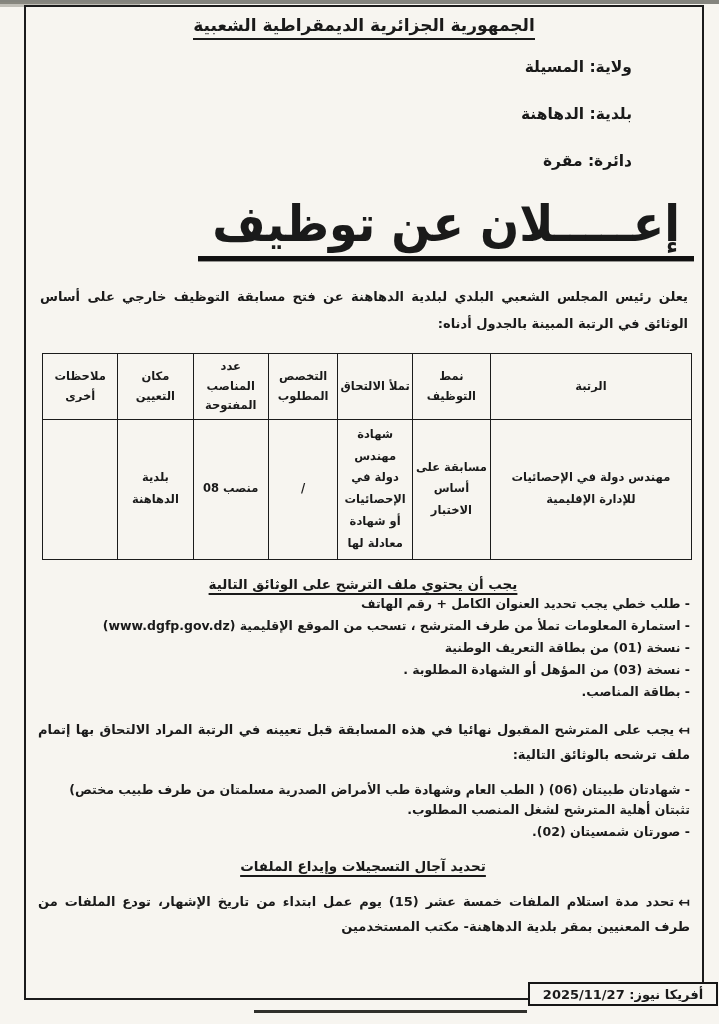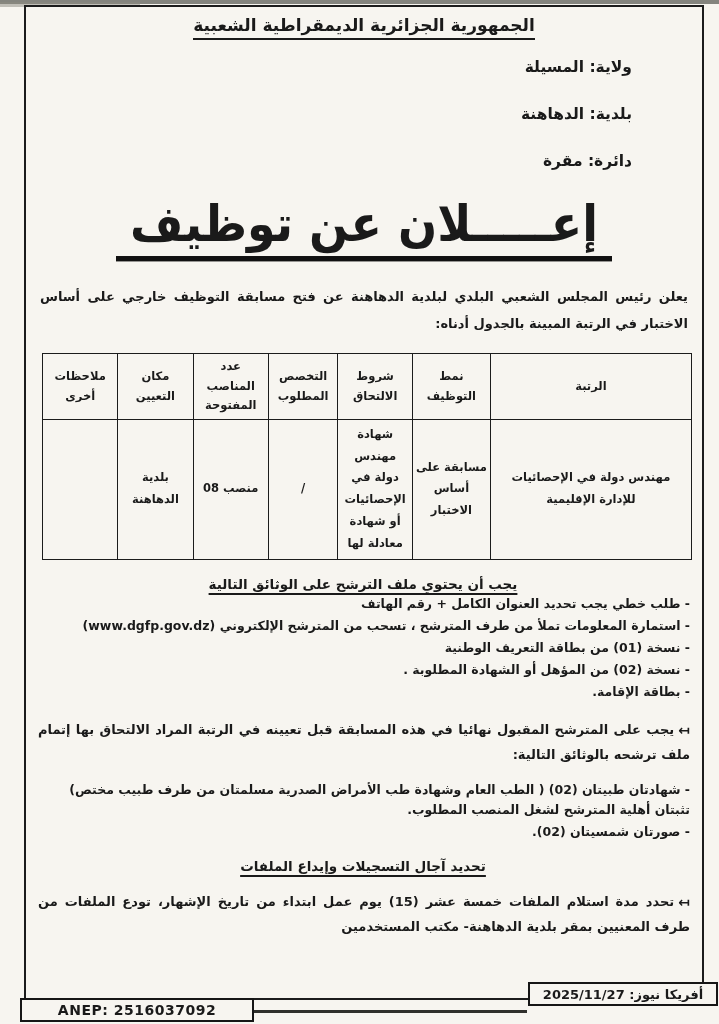--- a/index.html
+++ b/index.html
@@ -23,21 +23,21 @@
     box-sizing:border-box;
   }
   .republic-title{
     text-align:center;font-size:17px;letter-spacing:.5px;margin-top:2px;
   }
   .republic-title .u{
     display:inline-block;border-bottom:2.5px solid #1a1a1a;padding-bottom:3px;
   }
   .admin-lines{margin-top:18px;padding-left:0;padding-right:62px;text-align:right;}
   .admin-line{font-size:15.5px;margin-bottom:29px;}
-  .main-title-wrap{text-align:center;margin-top:2px;}
+  .main-title-wrap{margin-top:2px;}
   .main-title{
     display:inline-block;font-size:46px;line-height:1.1;
     border-bottom:5px solid #111;padding:0 14px 4px 14px;
     transform:scaleY(1.08);
   }
   .intro{
     margin:24px 6px 0 6px;font-size:13px;line-height:2.1;text-align:justify;
   }
   .jobs-table{
     width:calc(100% - 10px);margin:16px 2px 0 8px;
@@ -95,37 +95,37 @@
     <div class="admin-lines">
       <div class="admin-line">ولاية: المسيلة</div>
       <div class="admin-line">بلدية: الدهاهنة</div>
       <div class="admin-line">دائرة: مقرة</div>
     </div>
 
     <div class="main-title-wrap">
       <span class="main-title">إعـــــلان عن توظيف</span>
     </div>
 
-    <p class="intro">يعلن رئيس المجلس الشعبي البلدي لبلدية الدهاهنة عن فتح مسابقة التوظيف خارجي على أساس الاختبار في الرتبة المبينة بالجدول أدناه:</p>
+    <p class="intro">يعلن رئيس المجلس الشعبي البلدي لبلدية الدهاهنة عن فتح مسابقة التوظيف خارجي على أساس الوثائق في الرتبة المبينة بالجدول أدناه:</p>
 
     <table class="jobs-table">
       <colgroup>
         <col style="width:31%">
         <col style="width:12%">
         <col style="width:11.5%">
         <col style="width:10.7%">
         <col style="width:11.6%">
         <col style="width:11.6%">
         <col style="width:11.6%">
       </colgroup>
       <thead>
         <tr>
           <th>الرتبة</th>
           <th>نمط التوظيف</th>
-          <th>شروط الالتحاق</th>
+          <th>تملأ الالتحاق</th>
           <th>التخصص المطلوب</th>
           <th>عدد المناصب المفتوحة</th>
           <th>مكان التعيين</th>
           <th>ملاحظات أخرى</th>
         </tr>
       </thead>
       <tbody>
         <tr>
           <td>مهندس دولة في الإحصائيات للإدارة الإقليمية</td>
           <td>مسابقة على أساس الاختبار</td>
@@ -134,37 +134,36 @@
           <td class="ltr-cell">08 منصب</td>
           <td>بلدية الدهاهنة</td>
           <td></td>
         </tr>
       </tbody>
     </table>
 
     <div class="section">
       <div class="section-heading">يجب أن يحتوي ملف الترشح على الوثائق التالية</div>
       <div class="doc-item">- طلب خطي يجب تحديد العنوان الكامل + رقم الهاتف</div>
-      <div class="doc-item">- استمارة المعلومات تملأ من طرف المترشح ، تسحب من المترشح الإلكتروني (www.dgfp.gov.dz)</div>
+      <div class="doc-item">- استمارة المعلومات تملأ من طرف المترشح ، تسحب من الموقع الإقليمية (www.dgfp.gov.dz)</div>
       <div class="doc-item">- نسخة (01) من بطاقة التعريف الوطنية</div>
-      <div class="doc-item">- نسخة (02) من المؤهل أو الشهادة المطلوبة .</div>
-      <div class="doc-item">- بطاقة الإقامة.</div>
+      <div class="doc-item">- نسخة (03) من المؤهل أو الشهادة المطلوبة .</div>
+      <div class="doc-item">- بطاقة المناصب.</div>
     </div>
 
     <div class="section">
       <p class="lead-para"><span class="marker">↤</span><span>يجب على المترشح المقبول نهائيا في هذه المسابقة قبل تعيينه في الرتبة المراد الالتحاق بها إتمام ملف ترشحه بالوثائق التالية:</span></p>
-      <div class="doc-item">- شهادتان طبيتان (02) ( الطب العام وشهادة طب الأمراض الصدرية مسلمتان من طرف طبيب مختص) تثبتان أهلية المترشح لشغل المنصب المطلوب.</div>
+      <div class="doc-item">- شهادتان طبيتان (06) ( الطب العام وشهادة طب الأمراض الصدرية مسلمتان من طرف طبيب مختص) تثبتان أهلية المترشح لشغل المنصب المطلوب.</div>
       <div class="doc-item">- صورتان شمسيتان (02).</div>
     </div>
 
     <div class="section">
       <div class="section-heading">تحديد آجال التسجيلات وإيداع الملفات</div>
       <p class="lead-para"><span class="marker">↤</span><span>تحدد مدة استلام الملفات خمسة عشر (15) يوم عمل ابتداء من تاريخ الإشهار، تودع الملفات من طرف المعنيين بمقر بلدية الدهاهنة- مكتب المستخدمين</span></p>
     </div>
 
   </div>
 
   <div class="footer">
-    <div class="anep-box">ANEP: 2516037092</div>
     <div class="footer-rule"></div>
     <div class="date-box">أفريكا نيوز: 2025/11/27</div>
   </div>
 </div>
 
 </body></html>

